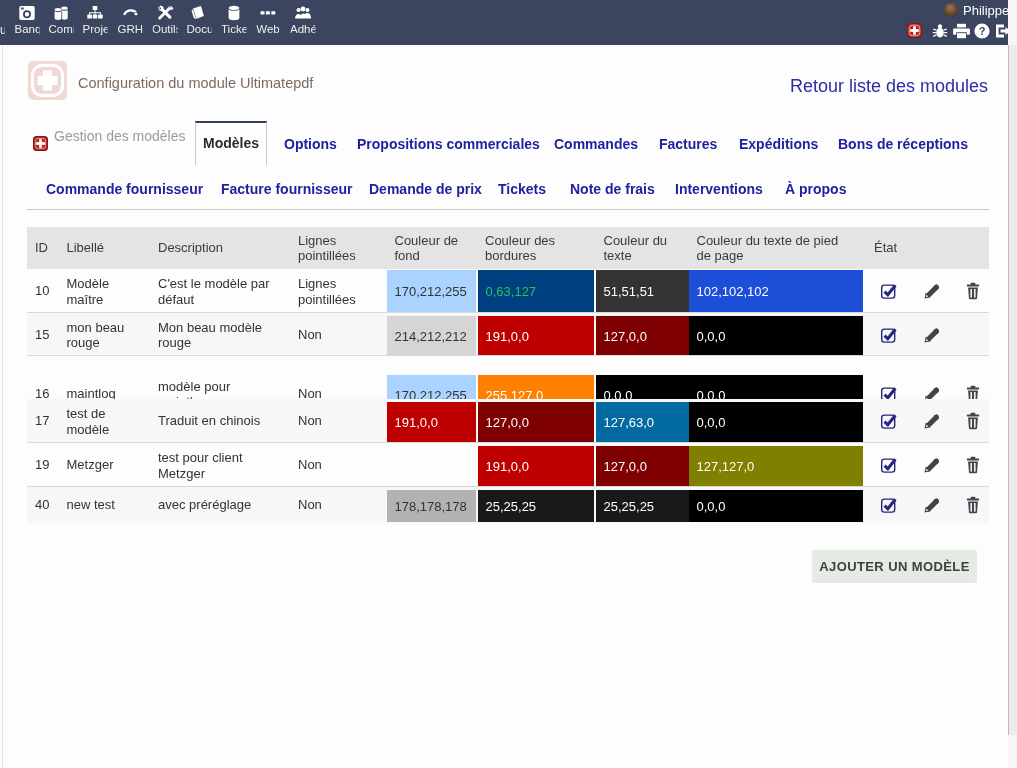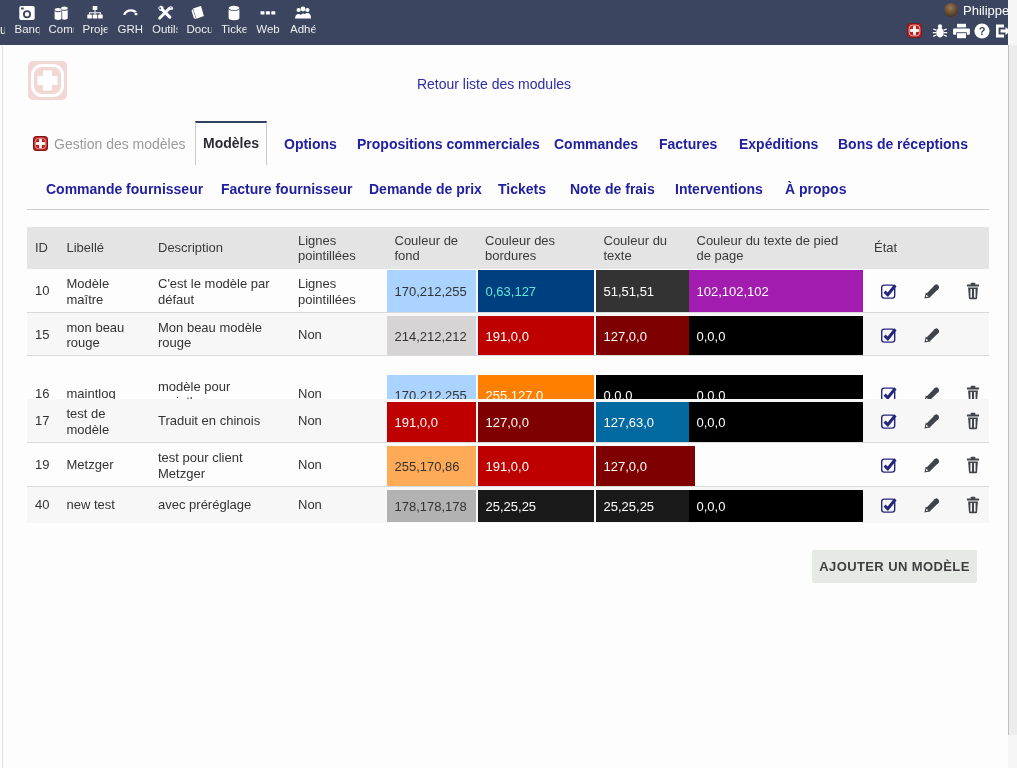--- a/index.html
+++ b/index.html
@@ -19,25 +19,25 @@
   .tic { position:absolute; top:23px; }
 
   
   #leftline { position:absolute; left:2px; top:46px; width:1px; height:723px; background:#e2e2e2; }
   #scroll { position:absolute; left:1008px; top:0; width:9px; height:768px; background:#f6f6f6; }
   #scrollthumb { position:absolute; left:0; top:45px; width:9px; height:690px; background:#ececec; border-left:1px solid #bdbdbd; }
 
   
   #modlogo { position:absolute; left:28px; top:61px; }
   #title { position:absolute; left:78px; top:75px; font-size:14.5px; color:#7b6b60; }
-  #retourwrap { position:absolute; left:0; top:76px; width:988px; text-align:center; font-size:14px; color:#2c2ca4; }
+  #retourwrap { position:absolute; left:0; top:76px; width:988px; text-align:right; font-size:18px; color:#2c2ca4; }
 
   
   #gesticon { position:absolute; left:33px; top:136px; }
-  #gestlab { position:absolute; left:54px; top:136px; font-size:14px; color:#9b9b9b; }
+  #gestlab { position:absolute; left:54px; top:128px; font-size:14px; color:#9b9b9b; }
   #activetab { position:absolute; left:195px; top:121px; width:72px; height:44px; background:#fdfdfd;
                border-left:1px solid #c8c8c8; border-right:1px solid #c8c8c8; border-top:2px solid #30405e;
                text-align:center; line-height:40px; font-weight:bold; font-size:14px; color:#2b2b35; }
   .tab1 { position:absolute; top:136px; font-weight:bold; font-size:14px; color:#2121a0; white-space:nowrap; }
   .tab2 { position:absolute; top:181px; font-weight:bold; font-size:14px; color:#2121a0; white-space:nowrap; }
   #tabline { position:absolute; left:27px; top:209px; width:962px; height:1px; background:#cccccc; }
 
   
   #tbl { position:absolute; left:27px; top:227px; width:962px; }
   .hrow { position:absolute; left:0; top:0; width:962px; height:42px; background:#e4e4e4; color:#3a3a3a; font-size:13px; }
@@ -196,20 +196,21 @@
           </g>
         </svg></span>
   </div>
   <div id="leftline"></div>
   <div id="modlogo"><svg width="39" height="39" viewBox="0 0 39 39">
         <rect x="0" y="0" width="39" height="39" rx="5" fill="#f2d8d5"></rect>
         <rect x="4.5" y="4.5" width="30" height="30" rx="9.5" fill="none" stroke="#ffffff" stroke-width="3"></rect>
         <rect x="15" y="9.5" width="9" height="20" fill="#fff"></rect>
         <rect x="9.5" y="15" width="20" height="9" fill="#fff"></rect>
       </svg></div>
+  <div id="title">Configuration du module Ultimatepdf</div>
   <div id="retourwrap">Retour liste des modules</div>
   <div id="gesticon"><svg width="15" height="15" viewBox="0 0 15 15">
         <rect x="0.5" y="0.5" width="14" height="14" rx="2.6" fill="#bb2121" stroke="#801313" stroke-width="1"></rect>
         <rect x="2.3" y="2.3" width="10.4" height="10.4" rx="3.2" fill="none" stroke="#dfa09a" stroke-width="1"></rect>
         <rect x="6.1" y="3.1" width="2.8" height="8.8" fill="#fff"></rect>
         <rect x="3.1" y="6.1" width="8.8" height="2.8" fill="#fff"></rect>
       </svg></div>
   <div id="gestlab">Gestion des modèles</div>
   <div id="activetab">Modèles</div>
   <div class="tab1" style="left:284px;">Options</div>
@@ -240,26 +241,26 @@
     </div>
     <div class="row" style="top:42px; height:44px;">
       <span class="cell c1">10</span>
       <span class="cell c2">Modèle<br>maître</span>
       <span class="cell c3">C'est le modèle par<br>défaut</span>
       <span class="cell c4">Lignes<br>pointillées</span>
       <div class="cc f" style="background:rgb(170,212,255); top:1px;">
           <span style="color:#333;">170,212,255</span>
         </div>
       <div class="cc b" style="background:rgb(0,63,127); top:1px;">
-          <span style="color:#5eead4;">0,63,127</span>
+          <span style="color:#22c55e;">0,63,127</span>
         </div>
       <div class="cc t" style="background:rgb(51,51,51); top:1px;">
           <span style="color:#fff;">51,51,51</span>
         </div>
-      <div class="cc p" style="background:#a21caf; top:1px;">
+      <div class="cc p" style="background:#1d4ed8; top:1px;">
           <span style="color:#fff;">102,102,102</span>
         </div>
       <span class="acticon ai1"><svg width="18" height="18" viewBox="0 0 18 18">
             <rect x="1.7" y="3.1" width="13" height="13" rx="2.6" fill="none" stroke="#26267f" stroke-width="1.4"></rect>
             <path d="M4.6 9.6 L7.8 12.8 L15.4 3.2" fill="none" stroke="#26267f" stroke-width="3"></path>
           </svg></span>
         <span class="acticon ai2"><svg width="18" height="18" viewBox="0 0 18 18">
             <path d="M2.3 15.7 L3.3 11.7 L11.7 3.3 a2.55 2.55 0 0 1 3.6 3.6 L6.9 15.3 Z" fill="#3f444a"></path>
             <path d="M3.1 11.5 L2.2 15.8 L6.5 14.9 Z" fill="#fdfdfd" stroke="#3f444a" stroke-width="1.1"></path>
             <path d="M10.6 4.4 L14.2 8 L15.3 6.9 a2.55 2.55 0 0 0-3.6-3.6 Z" fill="#3f444a"></path>
@@ -375,28 +376,28 @@
             <rect x="5.45" y="7" width="1.5" height="8.6" fill="#fdfdfd"></rect>
             <rect x="9.05" y="7" width="1.5" height="8.6" fill="#fdfdfd"></rect>
           </svg></span>
       <div class="sep"></div>
     </div>
     <div class="row" style="top:216px; height:44px;">
       <span class="cell c1">19</span>
       <span class="cell c2">Metzger</span>
       <span class="cell c3">test pour client<br>Metzger</span>
       <span class="cell c4">Non</span>
-      <div class="cc f" style="background:rgb(255,170,86);">
-          <span style="color:#333;">255,170,86</span>
-        </div>
       <div class="cc b" style="background:rgb(191,0,0);">
           <span style="color:#fff;">191,0,0</span>
         </div>
       <div class="cc t" style="background:rgb(127,0,0);">
           <span style="color:#fff;">127,0,0</span>
+        </div>
+      <div class="cc p" style="background:rgb(127,127,0);">
+          <span style="color:#fff;">127,127,0</span>
         </div>
       <span class="acticon ai1"><svg width="18" height="18" viewBox="0 0 18 18">
             <rect x="1.7" y="3.1" width="13" height="13" rx="2.6" fill="none" stroke="#26267f" stroke-width="1.4"></rect>
             <path d="M4.6 9.6 L7.8 12.8 L15.4 3.2" fill="none" stroke="#26267f" stroke-width="3"></path>
           </svg></span>
         <span class="acticon ai2"><svg width="18" height="18" viewBox="0 0 18 18">
             <path d="M2.3 15.7 L3.3 11.7 L11.7 3.3 a2.55 2.55 0 0 1 3.6 3.6 L6.9 15.3 Z" fill="#3f444a"></path>
             <path d="M3.1 11.5 L2.2 15.8 L6.5 14.9 Z" fill="#fdfdfd" stroke="#3f444a" stroke-width="1.1"></path>
             <path d="M10.6 4.4 L14.2 8 L15.3 6.9 a2.55 2.55 0 0 0-3.6-3.6 Z" fill="#3f444a"></path>
           </svg></span>

